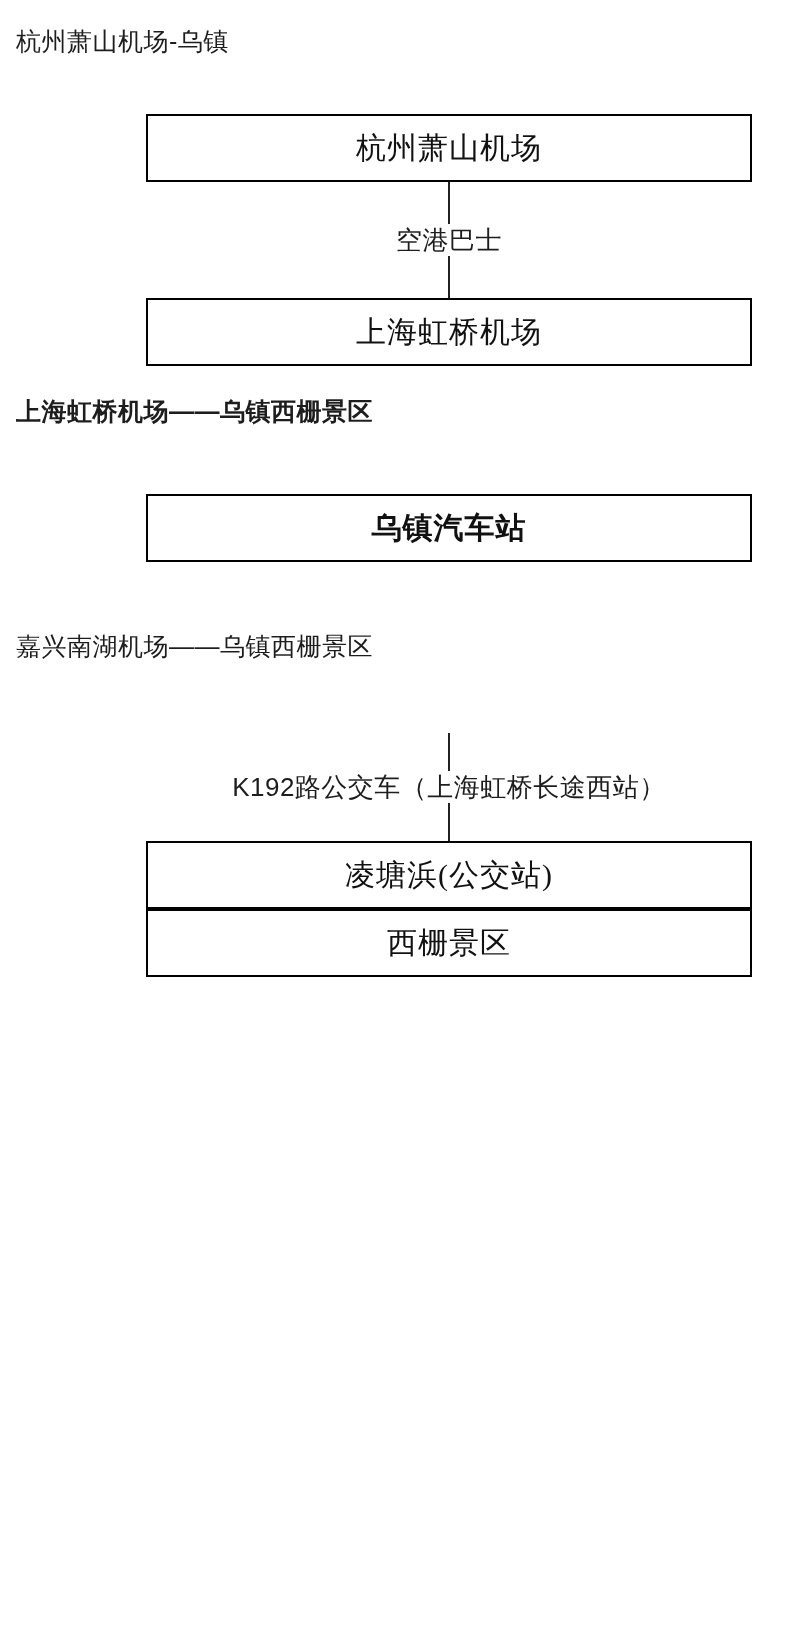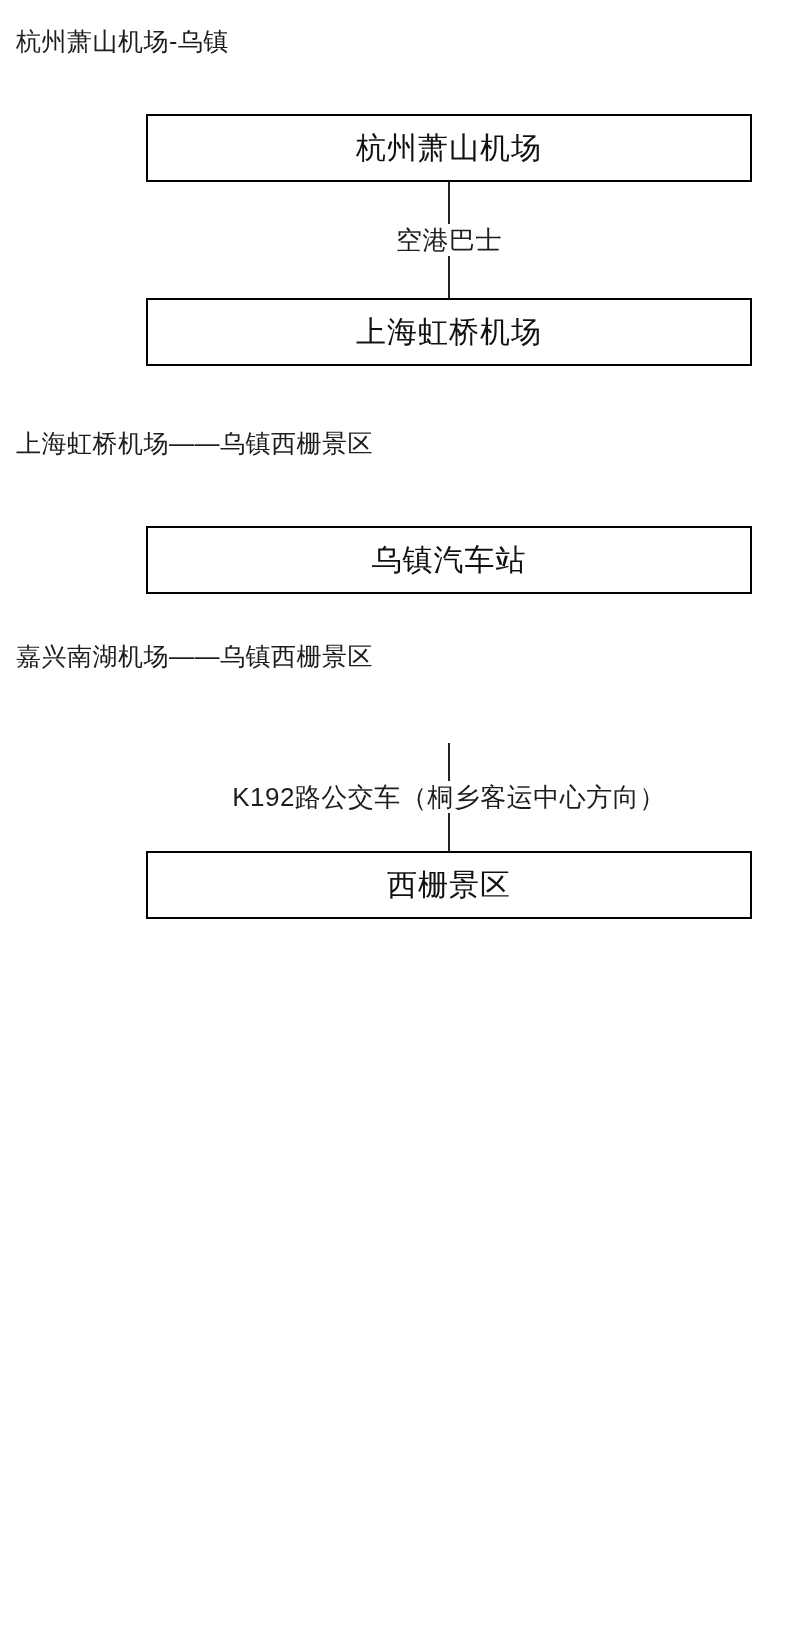--- a/index.html
+++ b/index.html
@@ -71,26 +71,26 @@
     white-space: nowrap;
     text-align: right;
     letter-spacing: 0.5px;
   }
   
   #sec1 { padding-top: 24px; }
   #sec1 .section-heading { margin-bottom: 56px; }
   #sec1 .conn-line.top { height: 42px; }
   #sec1 .conn-line.bottom { height: 42px; }
   
-  #sec2 { padding-top: 60px; }
+  #sec2 { padding-top: 28px; font-weight: bold; }
   #sec2 .section-heading { margin-bottom: 66px; }
   #sec2 .conn-line.top { height: 42px; }
   #sec2 .conn-line.bottom { height: 42px; }
   
-  #sec3 { padding-top: 45px; }
+  #sec3 { padding-top: 67px; }
   #sec3 .section-heading { margin-bottom: 70px; }
   #sec3 .conn-line.top { height: 38px; }
   #sec3 .conn-line.bottom { height: 38px; }
 </style>
 </head>
 <body>
 
 <div class="page">
 
   <div class="section" id="sec1">
@@ -111,20 +111,21 @@
     <div class="flow">
       <div class="node">乌镇汽车站</div>
     </div>
   </div>
 
   <div class="section" id="sec3">
     <div class="section-heading">嘉兴南湖机场——乌镇西栅景区</div>
     <div class="flow">
       <div class="connector">
         <div class="conn-line top"></div>
-        <div class="conn-label">K192路公交车（桐乡客运中心方向）</div>
+        <div class="conn-label">K192路公交车（上海虹桥长途西站）</div>
         <div class="conn-line bottom"></div>
       </div>
+      <div class="node">凌塘浜(公交站)</div>
       <div class="node">西栅景区</div>
     </div>
   </div>
 
 </div>
 
 </body></html>

